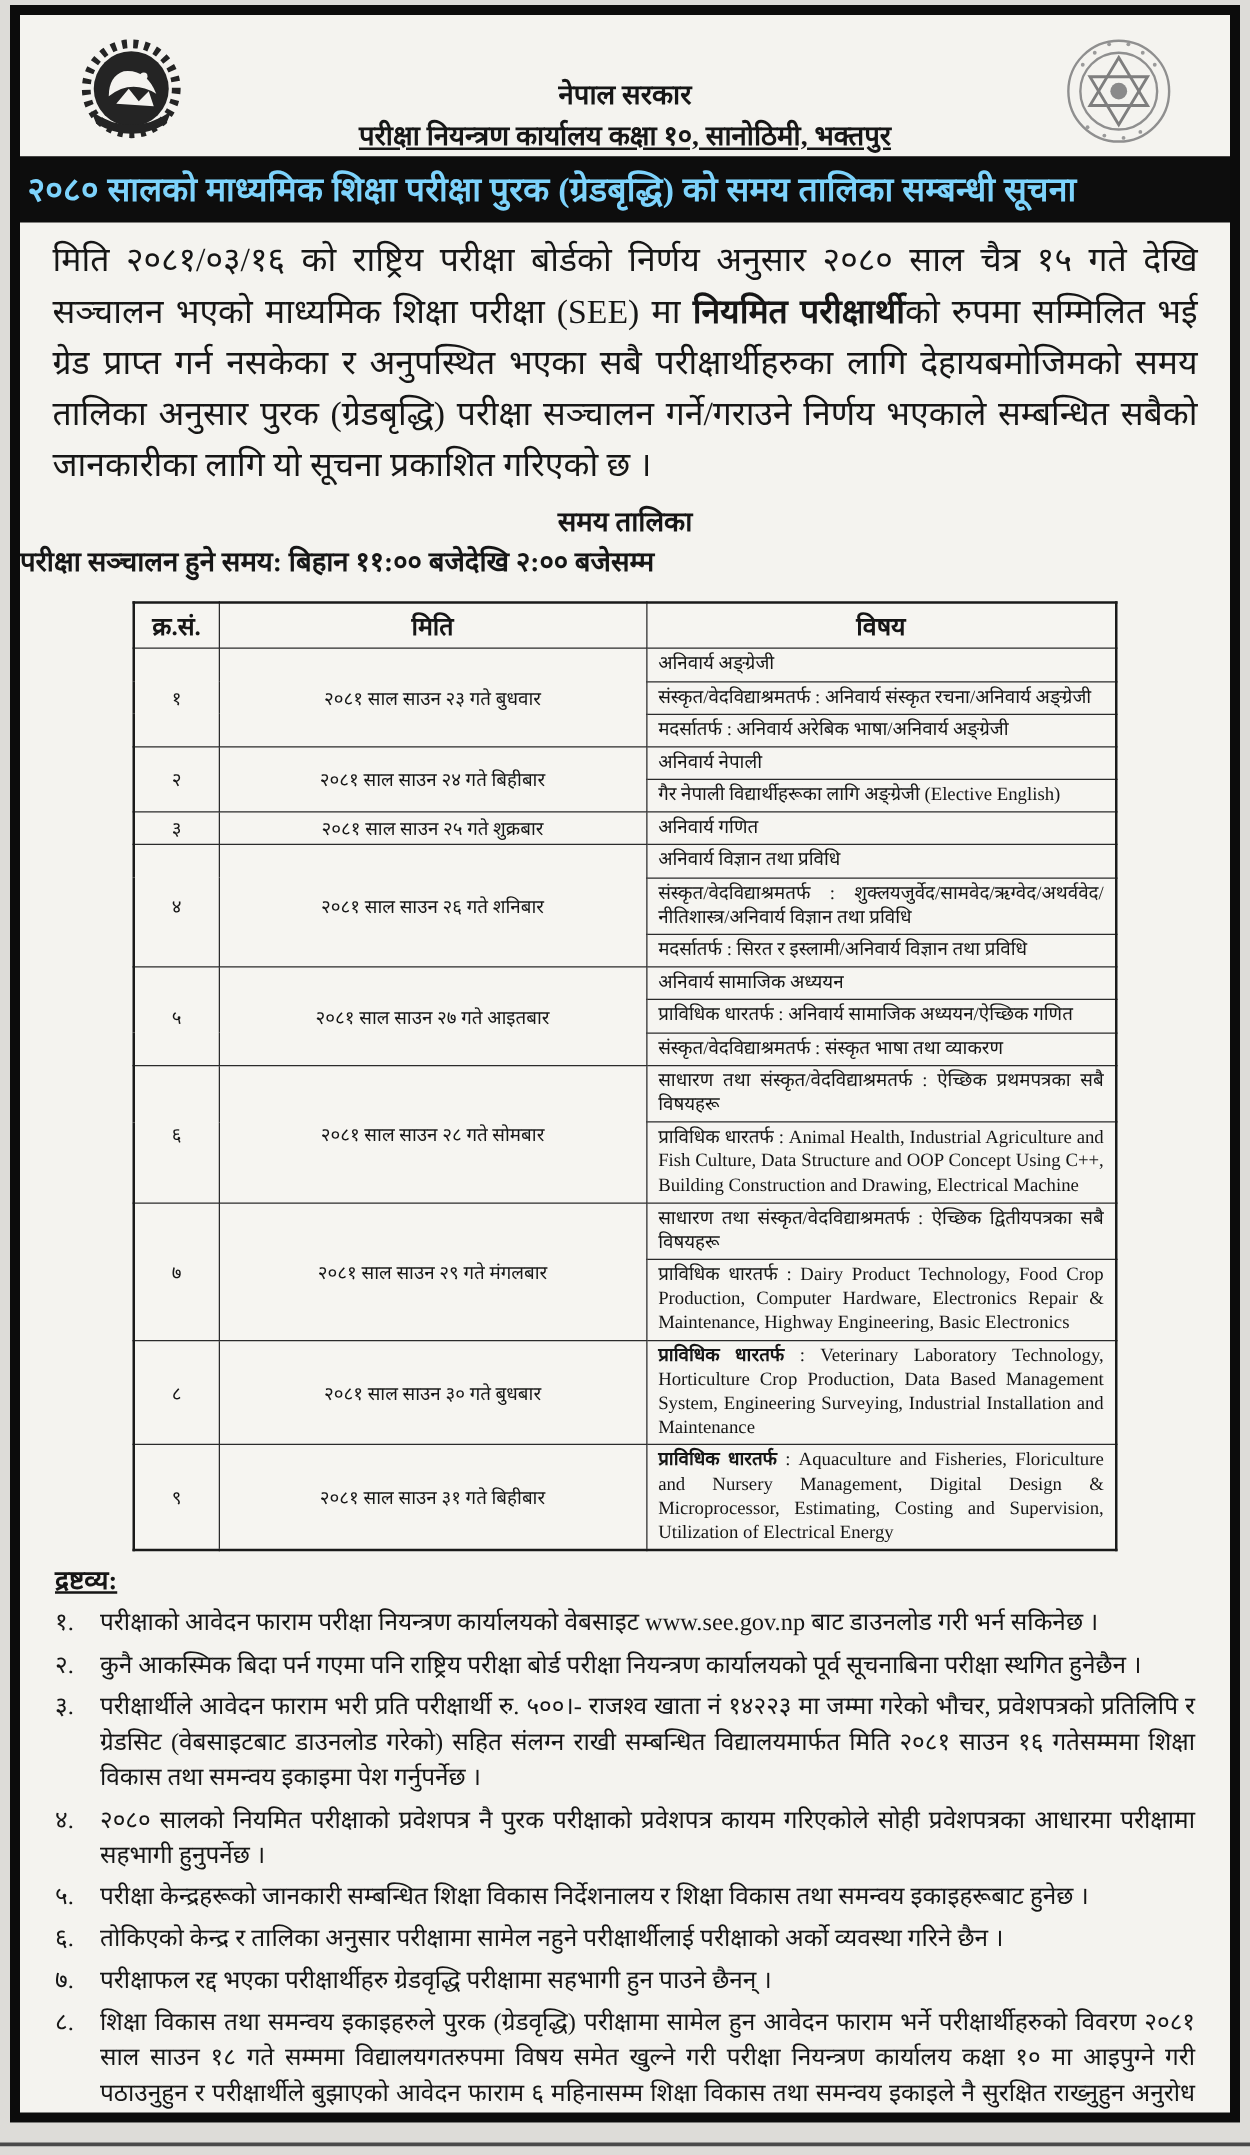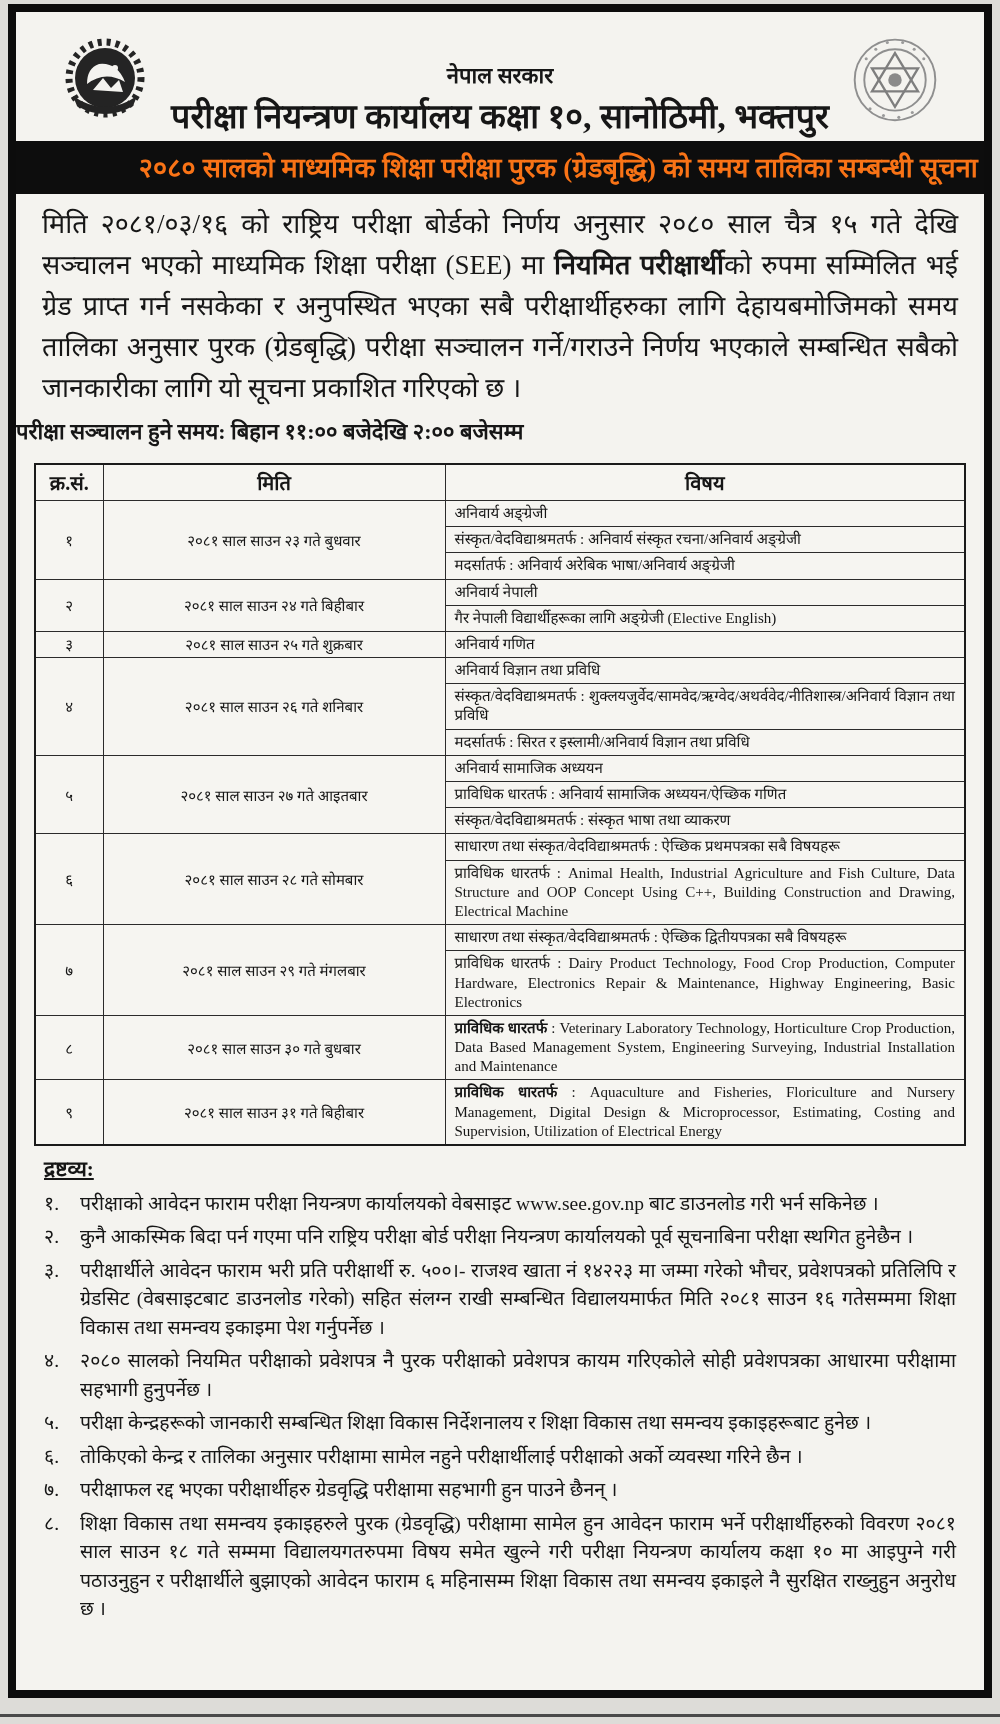--- a/index.html
+++ b/index.html
@@ -15,38 +15,38 @@
   }
   .scan-bottom-line {
     position:absolute; left:0; right:0; bottom:7px; height:3px; background:#4a4a4a;
   }
   
   .header { display:flex; align-items:center; padding:6px 34px 2px; }
   .logo-box { width:110px; display:flex; justify-content:center; }
   .header-center { flex:1; text-align:center; font-weight:bold; line-height:1.3; }
   .hline1 { font-size:22px;margin-top:44px; }
   .hline2 { font-size:23px; margin-top:2px; }
-  .hline3 { font-size:34px; margin-top:4px; }
+  .hline3 { font-size:22px; margin-top:4px;text-decoration:underline; }
   
   .banner {
-    background:#0d0d0d; color:#f97316; text-align:right;
+    background:#0d0d0d; color:#7dd3fc; text-align:left;
     font-size:27px; font-weight:bold; padding:7px 6px 9px; letter-spacing:0.2px;
   }
   
   .intro {
     padding:10px 26px 4px; font-size:27px; line-height:1.52;
     text-align:justify; font-weight:500;
   }
   .intro b { font-weight:bold; }
   
   .sched-title { text-align:center; font-weight:bold; font-size:22px; margin-top:4px; }
   .sched-sub { font-weight:bold; font-size:22px; margin:2px 0 18px; }
   
   table.sched {
-    width:932px; margin:0 auto; border-collapse:collapse;
+    width:788px; margin:0 auto; border-collapse:collapse;
     border:2.5px solid #1a1a1a; background:#f6f5f1;padding-left:44px;
   }
   table.sched th, table.sched td {
     border:1.6px solid #2b2b2b; font-size:15px; vertical-align:middle;
   }
   table.sched th { font-weight:bold; padding:4px 6px; text-align:center; font-size:20px; }
   td.sn { width:68px; text-align:center; padding:2px 4px; }
   td.date { width:342px; text-align:center; padding:2px 8px; }
   td.subj { text-align:justify; padding:3px 9px; line-height:1.28; }
   td.subj b { font-weight:bold; }
@@ -110,20 +110,21 @@
               <circle cx="68" cy="86" r="1.6"></circle>
           </g>
         </svg>
       </div>
     </div>
 
     <div class="banner">२०८० सालको माध्यमिक शिक्षा परीक्षा पुरक (ग्रेडबृद्धि) को समय तालिका सम्बन्धी सूचना</div>
 
     <div class="intro"><span>मिति २०८१/०३/१६ को राष्ट्रिय परीक्षा बोर्डको निर्णय अनुसार २०८० साल चैत्र १५ गते देखि सञ्चालन भएको माध्यमिक शिक्षा परीक्षा (SEE) मा </span><b>नियमित परीक्षार्थी</b><span>को रुपमा सम्मिलित भई ग्रेड प्राप्त गर्न नसकेका र अनुपस्थित भएका सबै परीक्षार्थीहरुका लागि देहायबमोजिमको समय तालिका अनुसार पुरक (ग्रेडबृद्धि) परीक्षा सञ्चालन गर्ने/गराउने निर्णय भएकाले सम्बन्धित सबैको जानकारीका लागि यो सूचना प्रकाशित गरिएको छ ।</span></div>
 
+    <div class="sched-title">समय तालिका</div>
     <div class="sched-sub">परीक्षा सञ्चालन हुने समय: बिहान ११:०० बजेदेखि २:०० बजेसम्म</div>
 
     <table class="sched">
       <thead>
         <tr>
           <th>क्र.सं.</th>
           <th>मिति</th>
           <th>विषय</th>
         </tr>
       </thead>

